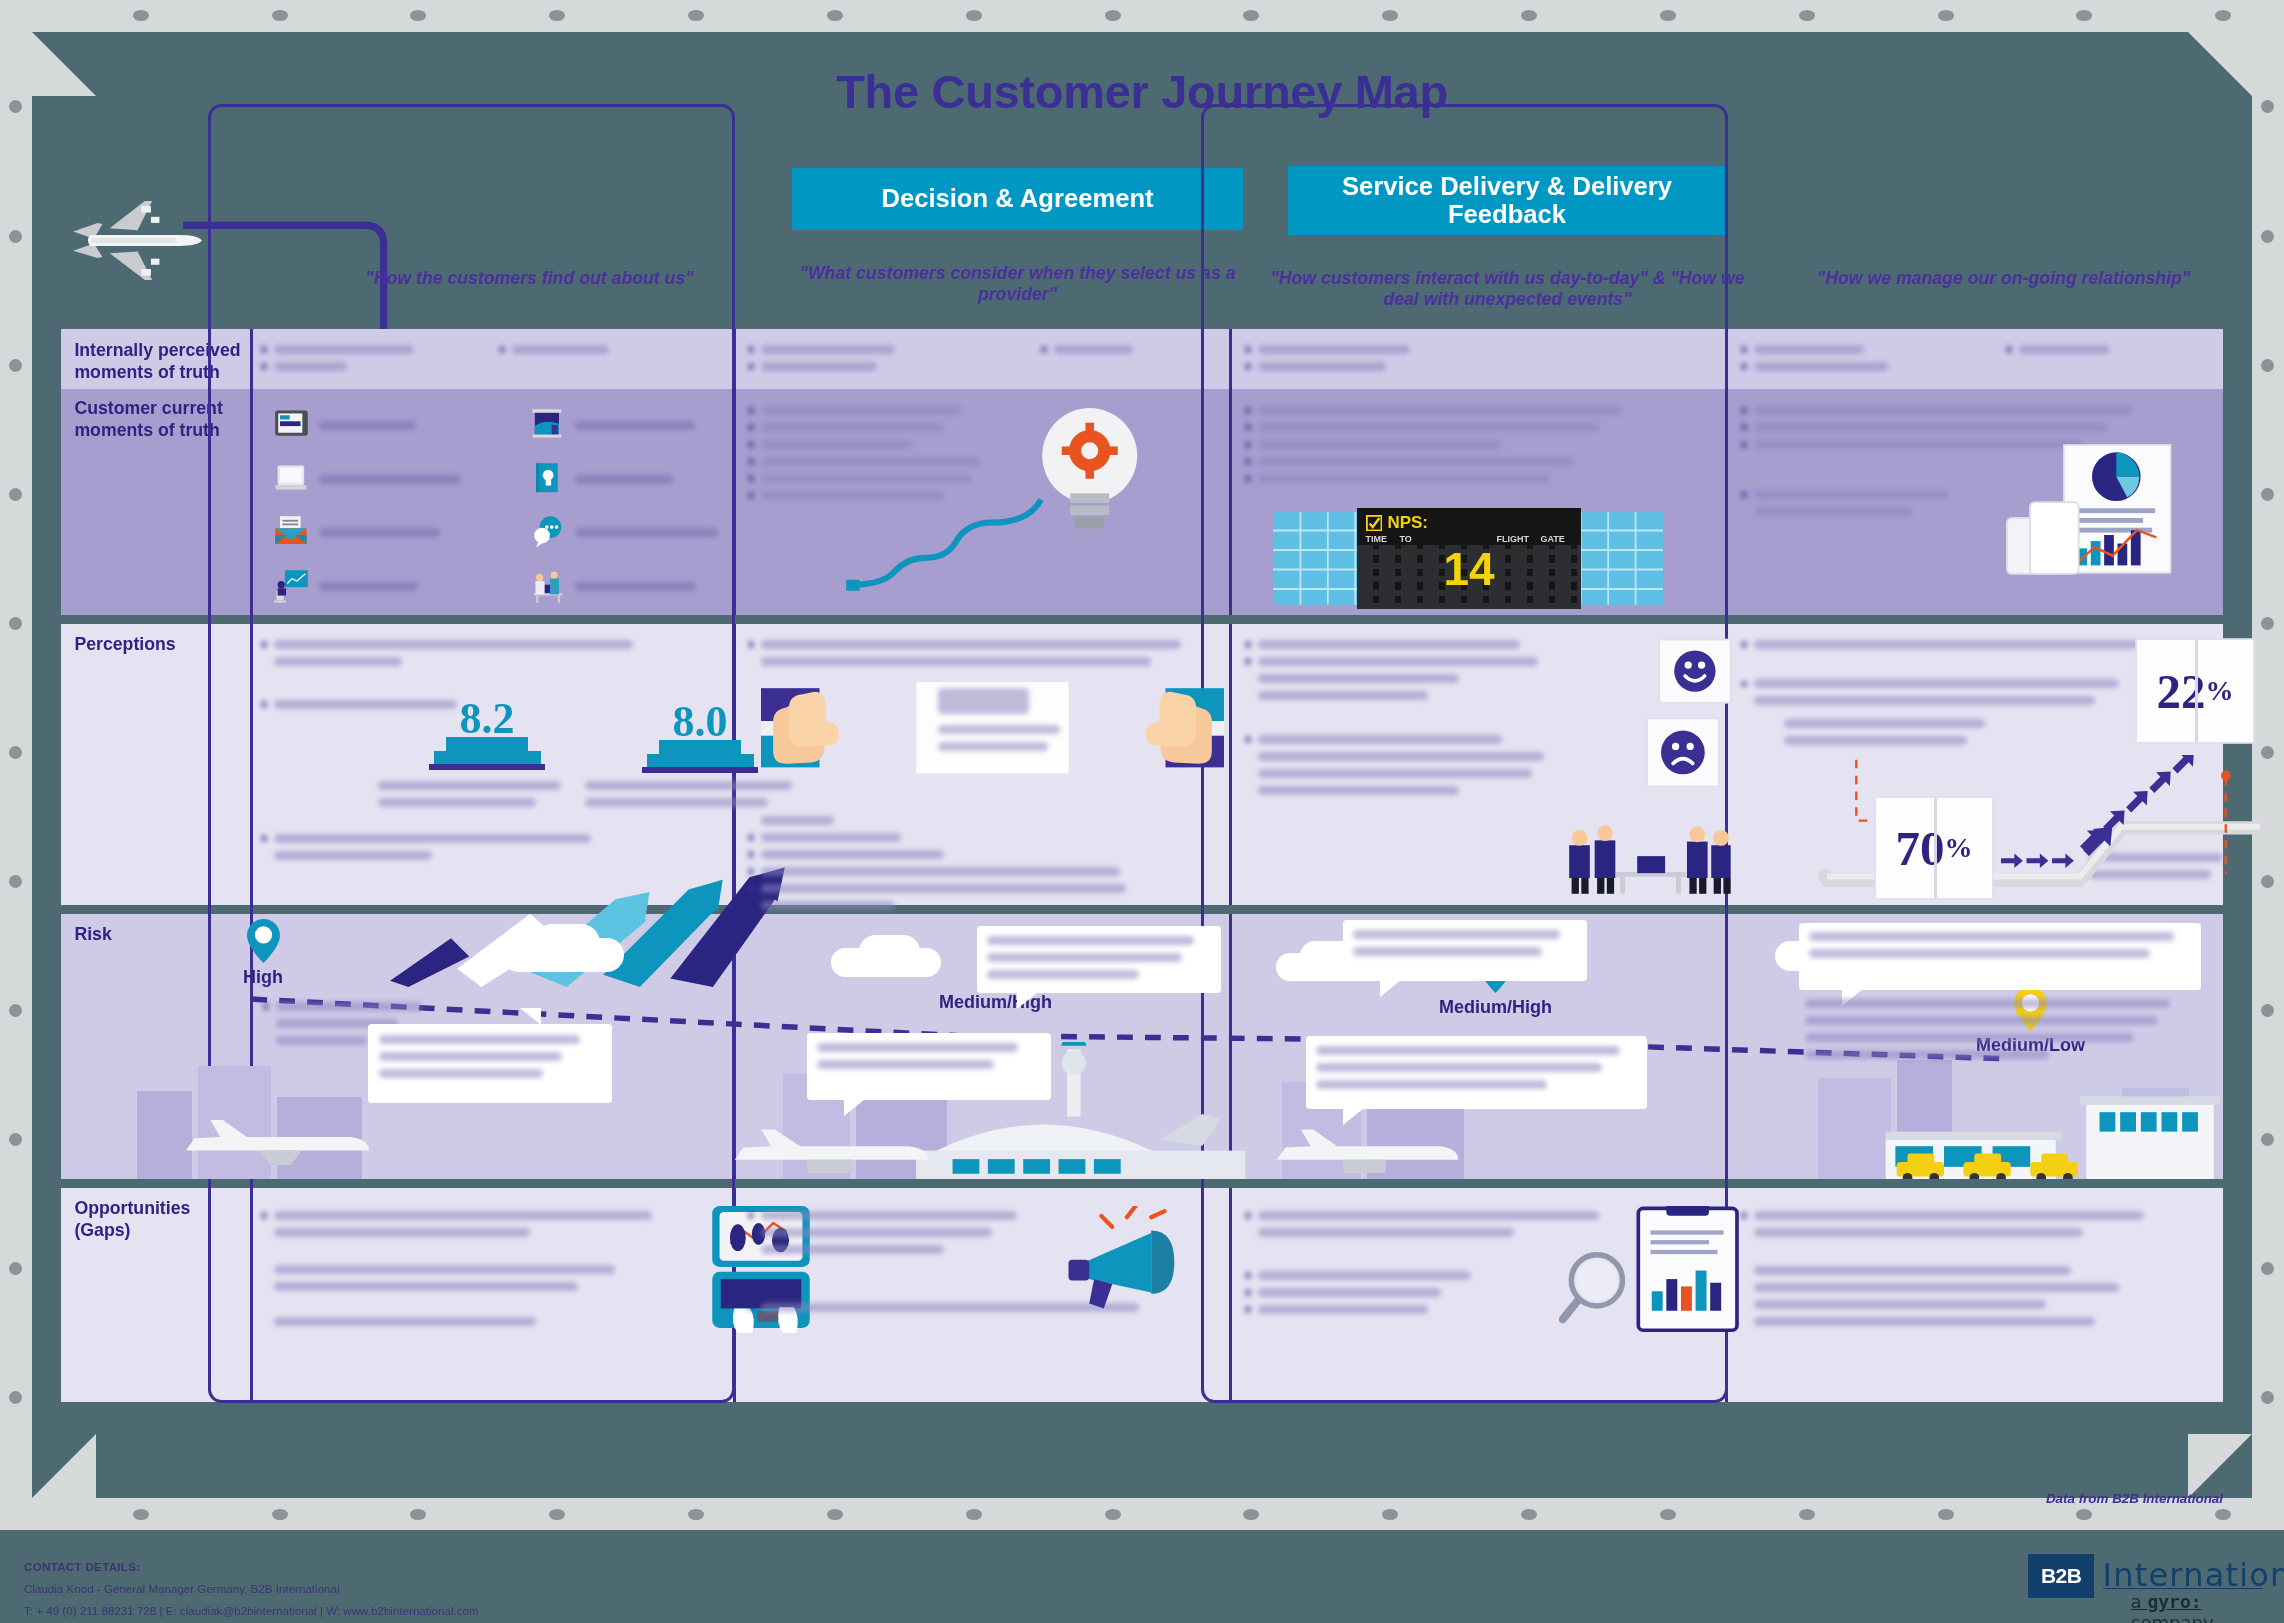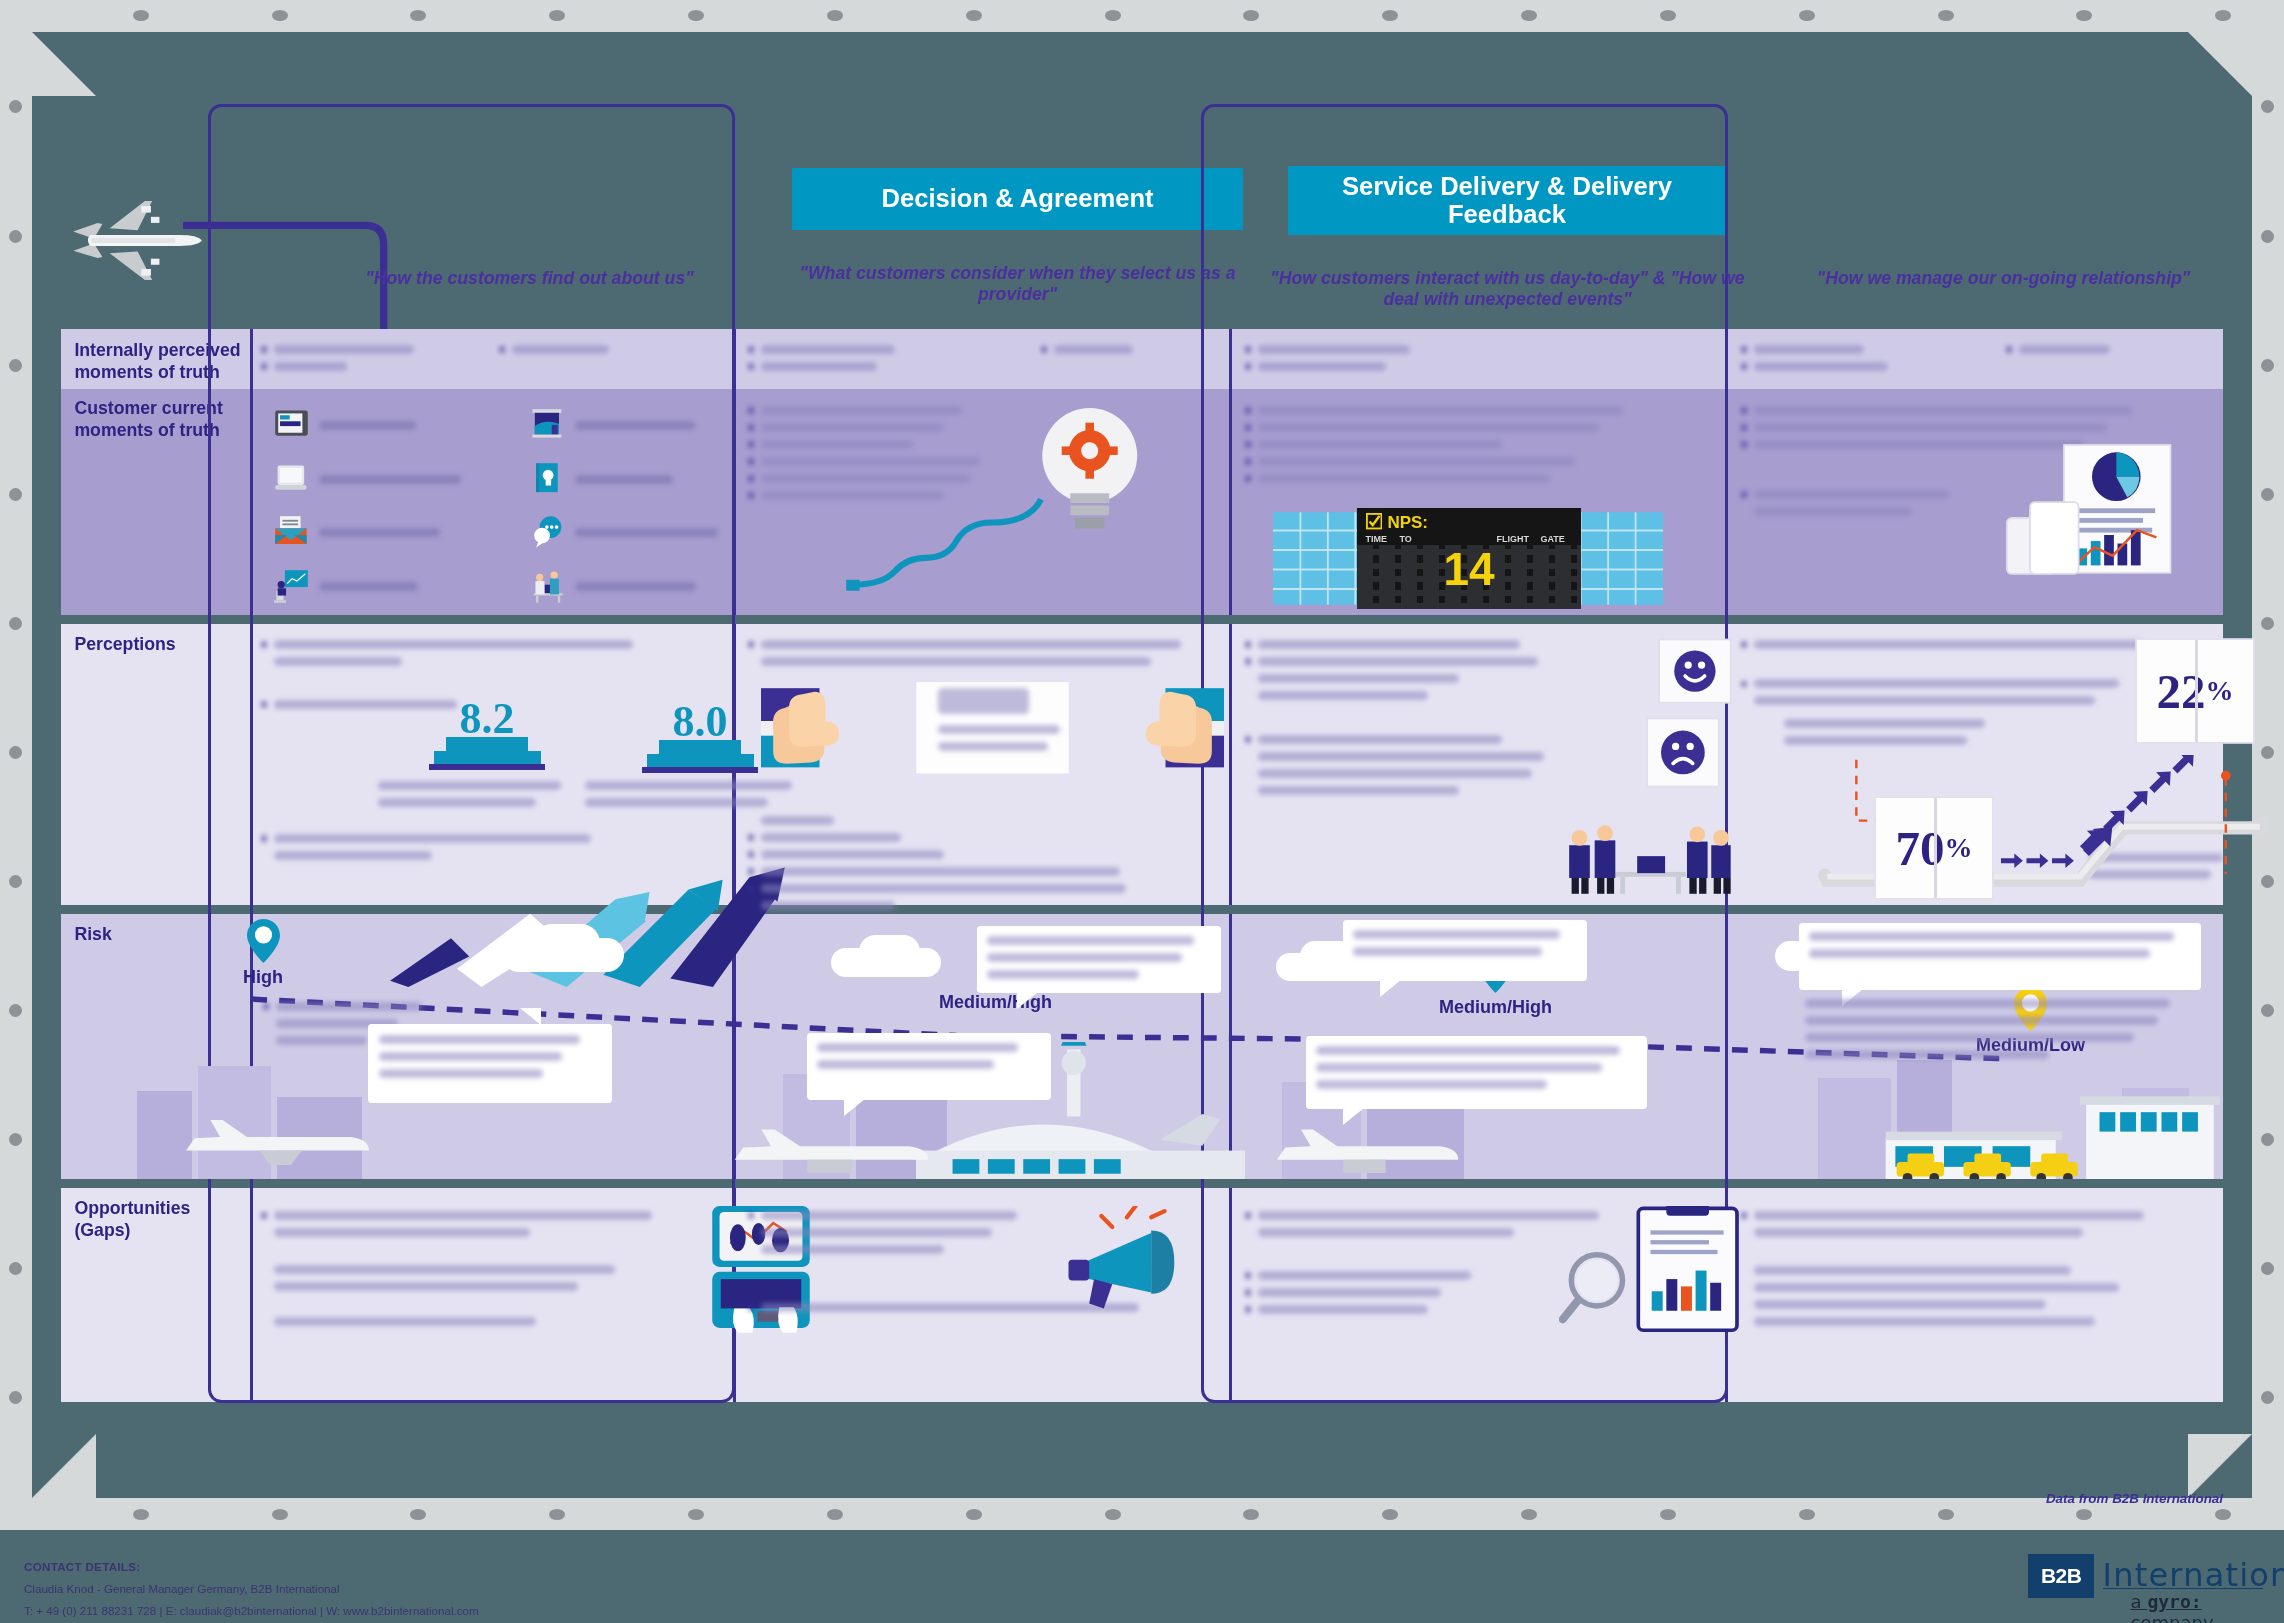--- a/index.html
+++ b/index.html
@@ -300,20 +300,21 @@
       <div class="rivet v" style="left: 9px; top: 1004px;"></div>
       <div class="rivet v" style="left: 2261px; top: 1004px;"></div>
       <div class="rivet v" style="left: 9px; top: 1133px;"></div>
       <div class="rivet v" style="left: 2261px; top: 1133px;"></div>
       <div class="rivet v" style="left: 9px; top: 1262px;"></div>
       <div class="rivet v" style="left: 2261px; top: 1262px;"></div>
       <div class="rivet v" style="left: 9px; top: 1391px;"></div>
       <div class="rivet v" style="left: 2261px; top: 1391px;"></div>
     </div>
 
+  <div id="title">The Customer Journey Map</div>
 
   <svg id="plane-icon" viewBox="0 0 215 150">
     <g fill="#c9ccce">
       <path d="M60 55 L118 10 L130 10 L106 58 Z"></path>
       <path d="M60 96 L118 140 L130 140 L106 93 Z"></path>
       <path d="M0 60 L40 46 L48 48 L34 72 Z"></path>
       <path d="M0 92 L40 104 L48 102 L34 80 Z"></path>
     </g>
     <path d="M28 66 L175 66 Q205 66 212 75 Q205 84 175 84 L28 84 Q20 75 28 66 Z" fill="#f1f3f4"></path>
     <path d="M30 71 L168 71 L168 79 L30 79 Z" fill="#d9dcdd" opacity=".6"></path>
@@ -570,21 +571,21 @@
 
     <div id="nps-board" style="left:1212px; top:183px; width:390px; height:93px;">
       <svg viewBox="0 0 640 152" style="position:absolute;inset:0;width:100%;height:100%">
         <rect x="0" y="0" width="640" height="152" fill="#5ec0e4"></rect>
         <g stroke="#bfe4f2" stroke-width="3" fill="none">
           <path d="M0 30 H640 M0 62 H640 M0 94 H640 M0 126 H640"></path>
           <path d="M45 0 V152 M90 0 V152 M135 0 V152 M505 0 V152 M550 0 V152 M595 0 V152"></path>
         </g>
       </svg>
       <div class="nps-screen" style="left:84px; top:-3.7px; width:224px; height:101px;">
-        <div style="position:absolute;left:8.5px;top:4.9px;display:flex;gap:5.5px;">
+        <div style="position:absolute;left:8.5px;top:4.9px;display:flex;align-items:center;gap:5.5px;">
           <svg width="16.4" height="16.4" viewBox="0 0 27 27">
             <rect x="1.5" y="1.5" width="24" height="24" fill="none" stroke="#f5d30a" stroke-width="3"></rect>
             <path d="M6 14 L11 20 L22 5" fill="none" stroke="#f5d30a" stroke-width="4"></path>
           </svg>
           <span style="font-size:17px;">NPS:</span>
         </div>
         <div style="position:absolute;left:8.5px;top:25.6px;width:209px;font-size:9px;color:#d8d8d8;display:flex;">
           <span style="width:34px;">TIME</span>
           <span style="width:97px;">TO</span>
           <span style="width:44px;">FLIGHT</span>

